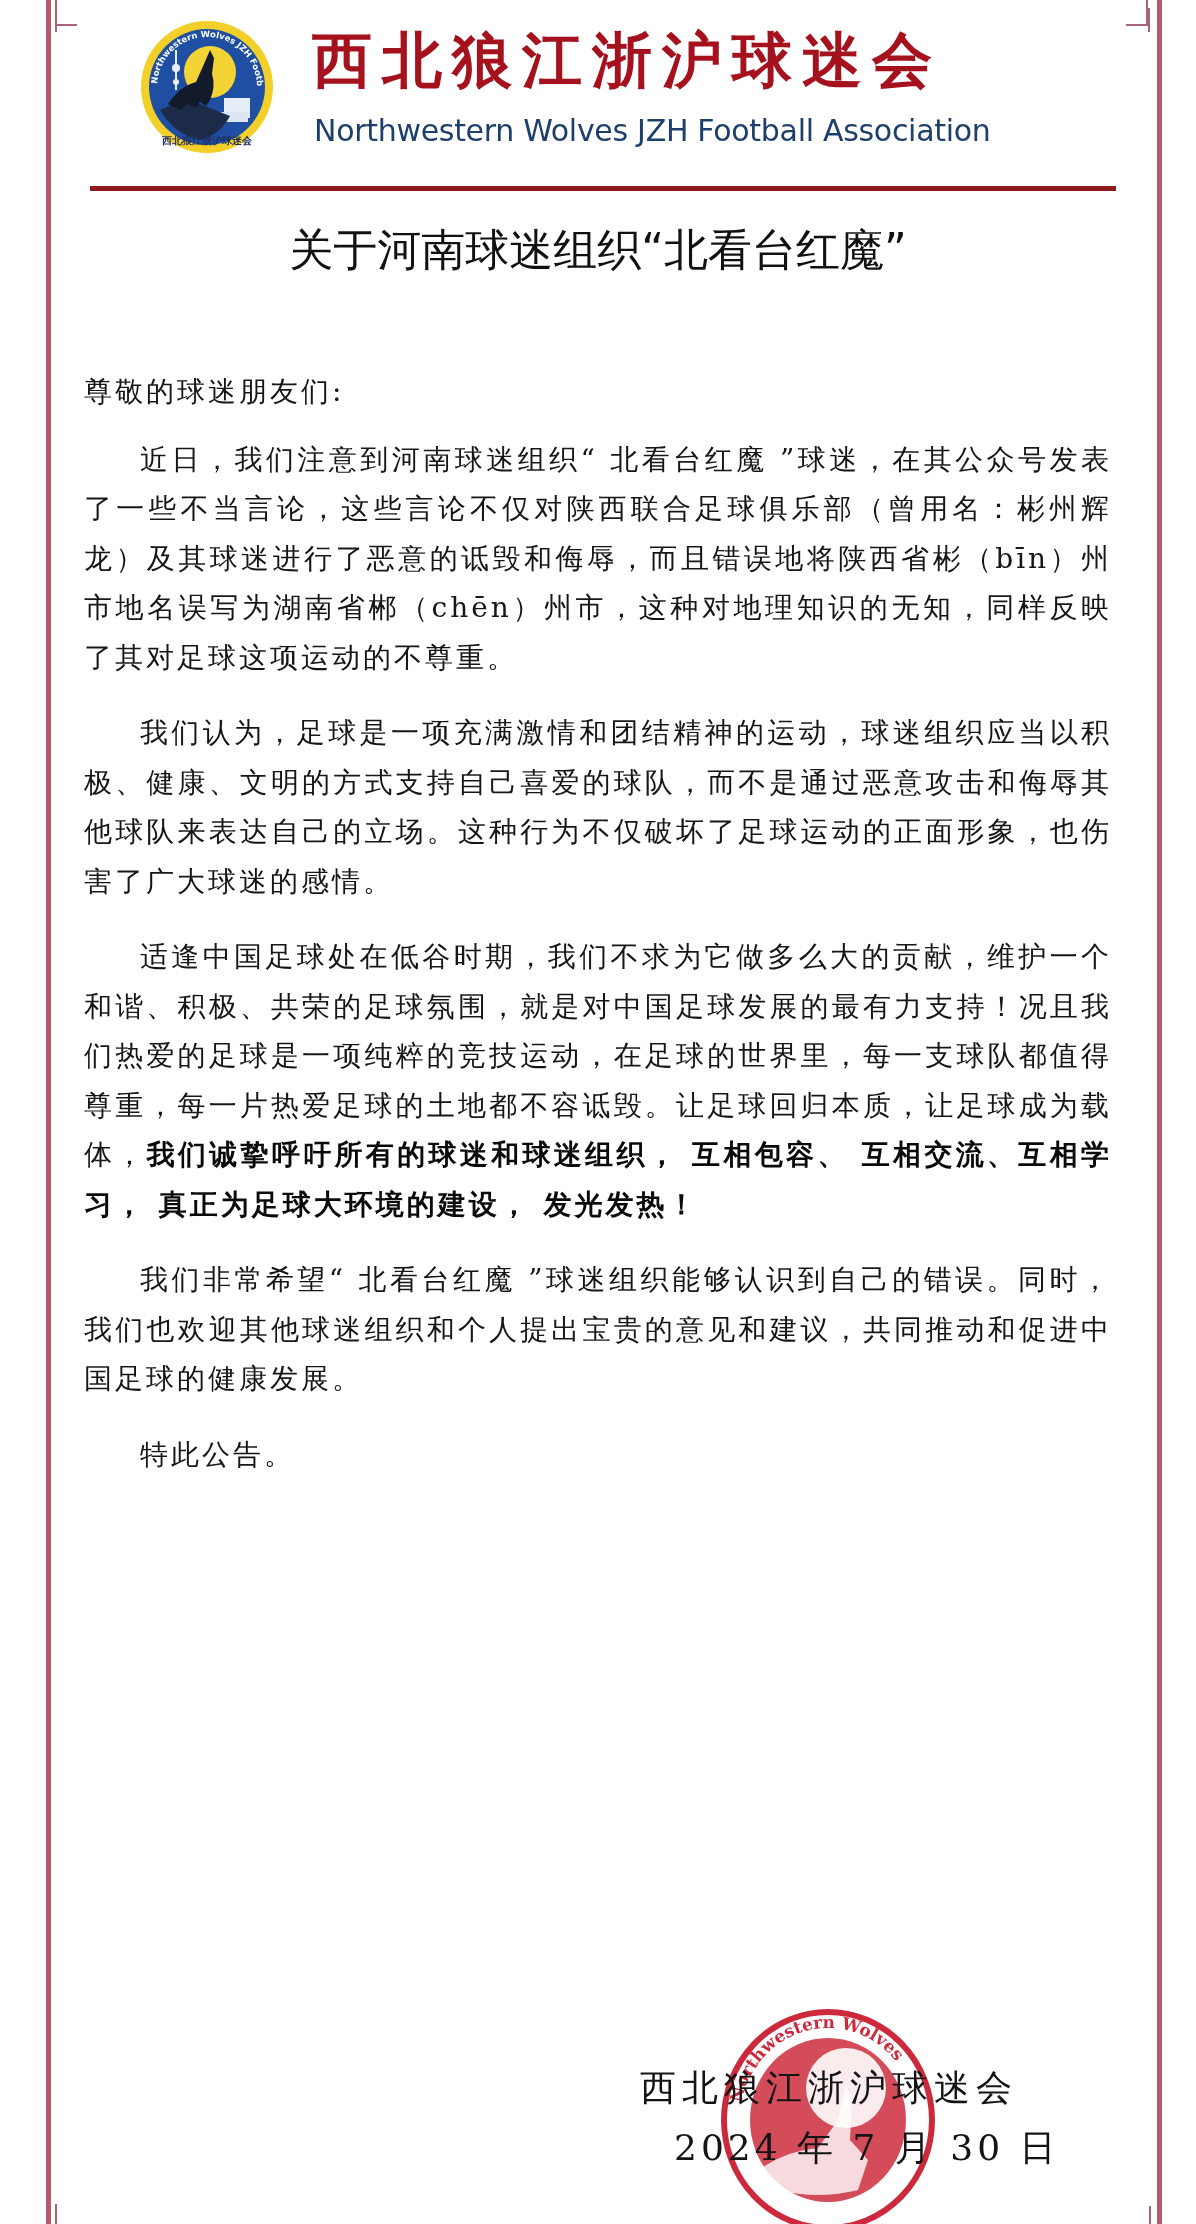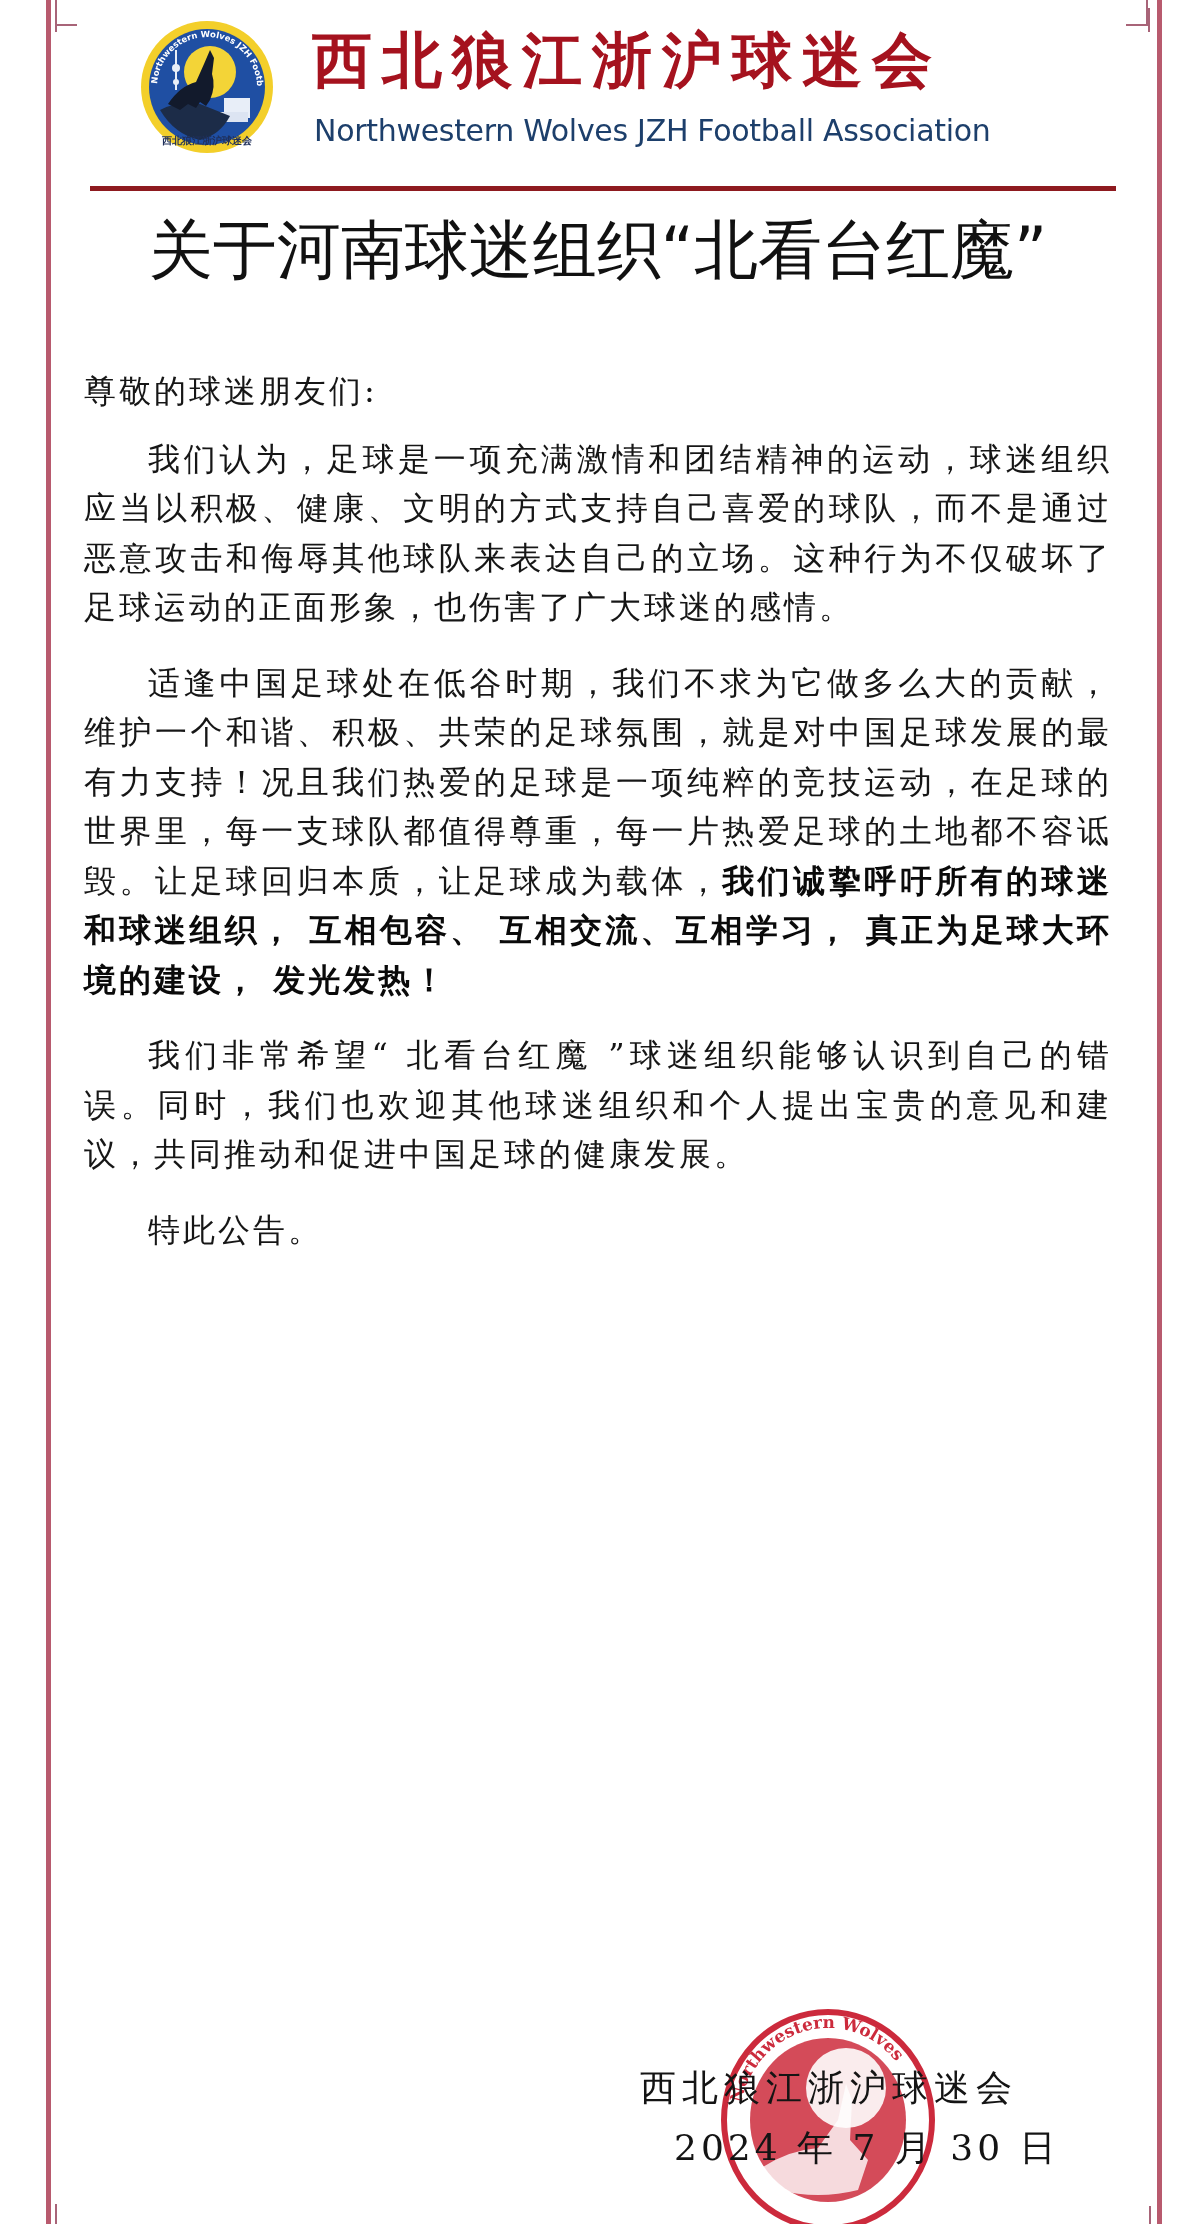--- a/index.html
+++ b/index.html
@@ -75,33 +75,33 @@
       background: #8e1a1f;
     }
 
     
     .title {
       position: absolute;
       left: 0; top: 215px;
       width: 1196px;
       text-align: center;
       font-family: "DejaVu Sans", "Liberation Sans", sans-serif;
-      font-size: 64px;
+      font-size: 44px;
       line-height: 70px;
       color: #111;
       font-weight: 500;
     }
     .title div { white-space: nowrap; }
 
     
     .content {
       position: absolute;
       left: 84px; top: 367px;
       width: 1028px;
-      font-size: 32px;
+      font-size: 28px;
       line-height: 49.5px;
       letter-spacing: 3px;
       color: #161616;
     }
     .salutation { margin: 0 0 18px 0; white-space: nowrap; }
     .para {
       margin: 0 0 26px 0;
       text-indent: 2em;
       text-align: justify;
     }
@@ -170,20 +170,21 @@
   <div class="divider"></div>
 </div>
 
 <div class="title">
   <div>关于河南球迷组织“北看台红魔”</div>
 </div>
 
 <div class="content">
   <div class="salutation">尊敬的球迷朋友们:</div>
 
+  <p class="para">近日，我们注意到河南球迷组织“ 北看台红魔 ”球迷，在其公众号发表了一些不当言论，这些言论不仅对陕西联合足球俱乐部（曾用名：彬州辉龙）及其球迷进行了恶意的诋毁和侮辱，而且错误地将陕西省彬（bīn）州市地名误写为湖南省郴（chēn）州市，这种对地理知识的无知，同样反映了其对足球这项运动的不尊重。</p>
 
   <p class="para">我们认为，足球是一项充满激情和团结精神的运动，球迷组织应当以积极、健康、文明的方式支持自己喜爱的球队，而不是通过恶意攻击和侮辱其他球队来表达自己的立场。这种行为不仅破坏了足球运动的正面形象，也伤害了广大球迷的感情。</p>
 
 
   <p class="para"><span>适逢中国足球处在低谷时期，我们不求为它做多么大的贡献，维护一个和谐、积极、共荣的足球氛围，就是对中国足球发展的最有力支持！况且我们热爱的足球是一项纯粹的竞技运动，在足球的世界里，每一支球队都值得尊重，每一片热爱足球的土地都不容诋毁。让足球回归本质，让足球成为载体，</span><b>我们诚挚呼吁所有的球迷和球迷组织， 互相包容、 互相交流、互相学习， 真正为足球大环境的建设， 发光发热！</b><span></span></p>
 
   <p class="para">我们非常希望“ 北看台红魔 ”球迷组织能够认识到自己的错误。同时，我们也欢迎其他球迷组织和个人提出宝贵的意见和建议，共同推动和促进中国足球的健康发展。</p>
 
   <div class="closing">特此公告。</div>
 </div>

